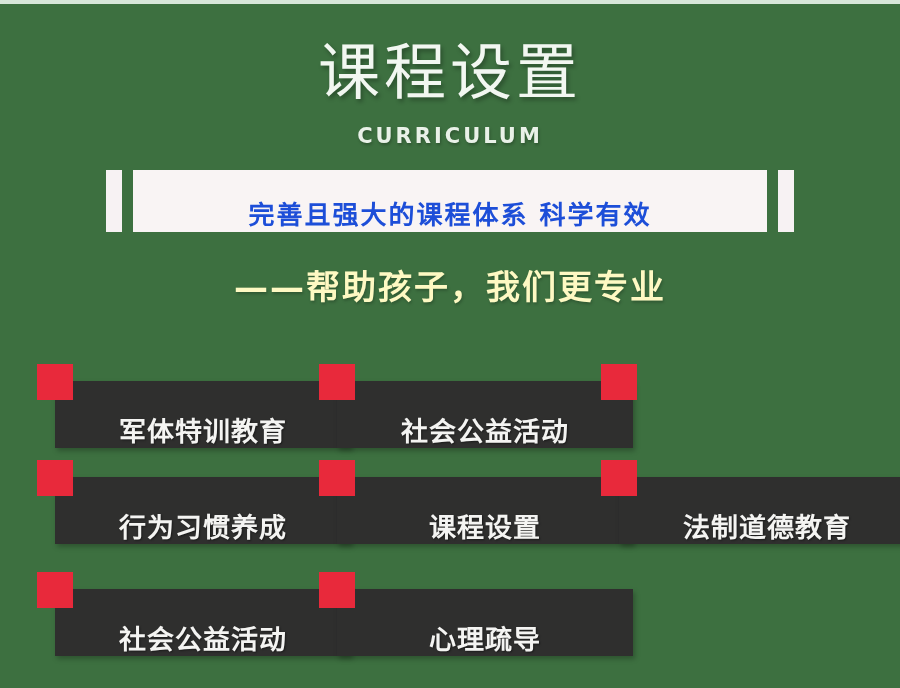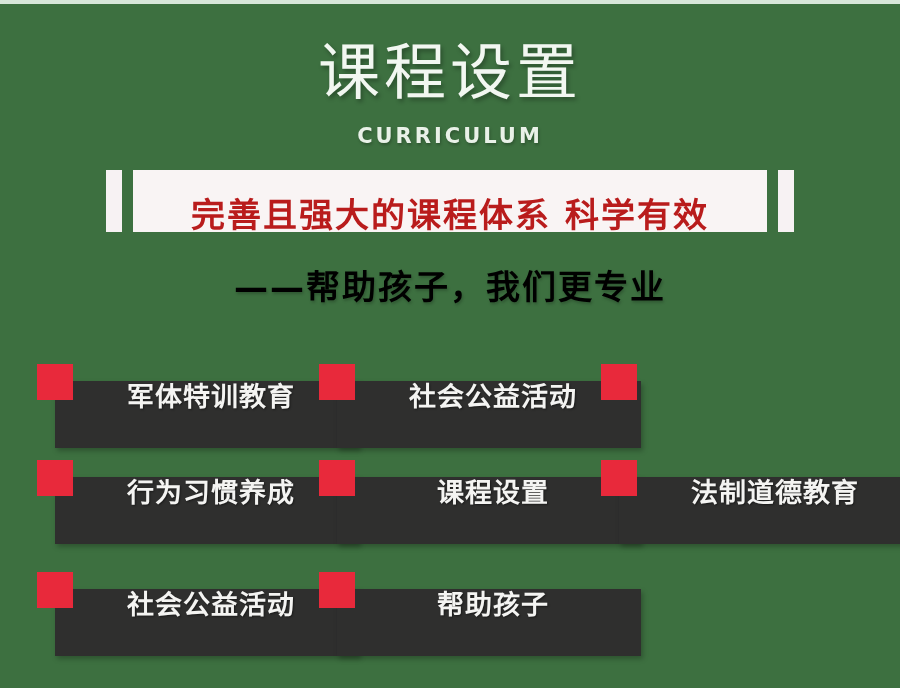--- a/index.html
+++ b/index.html
@@ -90,40 +90,40 @@
   .banner-plate {
     flex: 0 0 auto;
     width: 634px;
     background: #f9f4f4;
     display: flex;
     align-items: center;
     justify-content: center;
   }
 
   .banner-text {
-    font-size: 34px;
+    font-size: 26px;
     line-height: 38px;
     font-weight: bold;
-    color: #b91c1c;
+    color: #1d4ed8;
     letter-spacing: 2px;
     white-space: nowrap;
     margin-top: 28px;
   }
 
   
   .tagline {
     position: absolute;
     top: 265px;
     left: 0;
     width: 900px;
     text-align: center;
     font-size: 34px;
     line-height: 44px;
     font-weight: bold;
-    color: #000000;
+    color: #fef9c3;
     letter-spacing: 2px;
     text-shadow: 1px 2px 3px rgba(0,0,0,0.22);
     white-space: nowrap;
   }
 
   
   .grid {
     position: absolute;
     top: 364px;
     left: 37px;
@@ -155,25 +155,24 @@
   }
 
   .card {
     position: absolute;
     top: 17px;
     left: 18px;
     width: 296px;
     height: 67px;
     background: #2f2f2e;
     display: flex;
-    align-items: flex-start;
+    align-items: flex-end;
     justify-content: center;
     box-shadow: 2px 3px 5px rgba(0,0,0,0.25);
     z-index: 1;
-    padding-left: 8px;
   }
 
   .card-label {
     font-size: 27px;
     line-height: 32px;
     font-weight: bold;
     color: #f4f4f2;
     letter-spacing: 1px;
     white-space: nowrap;
     text-shadow: 1px 1px 2px rgba(0,0,0,0.45);
@@ -247,19 +246,19 @@
     <div class="cell r2 c0">
       <div class="marker"></div>
       <div class="card">
         <span class="card-label">社会公益活动</span>
       </div>
     </div>
 
     <div class="cell r2 c1">
       <div class="marker"></div>
       <div class="card">
-        <span class="card-label">帮助孩子</span>
+        <span class="card-label">心理疏导</span>
       </div>
     </div>
 
 
   </div>
 </div>
 
 </body></html>

